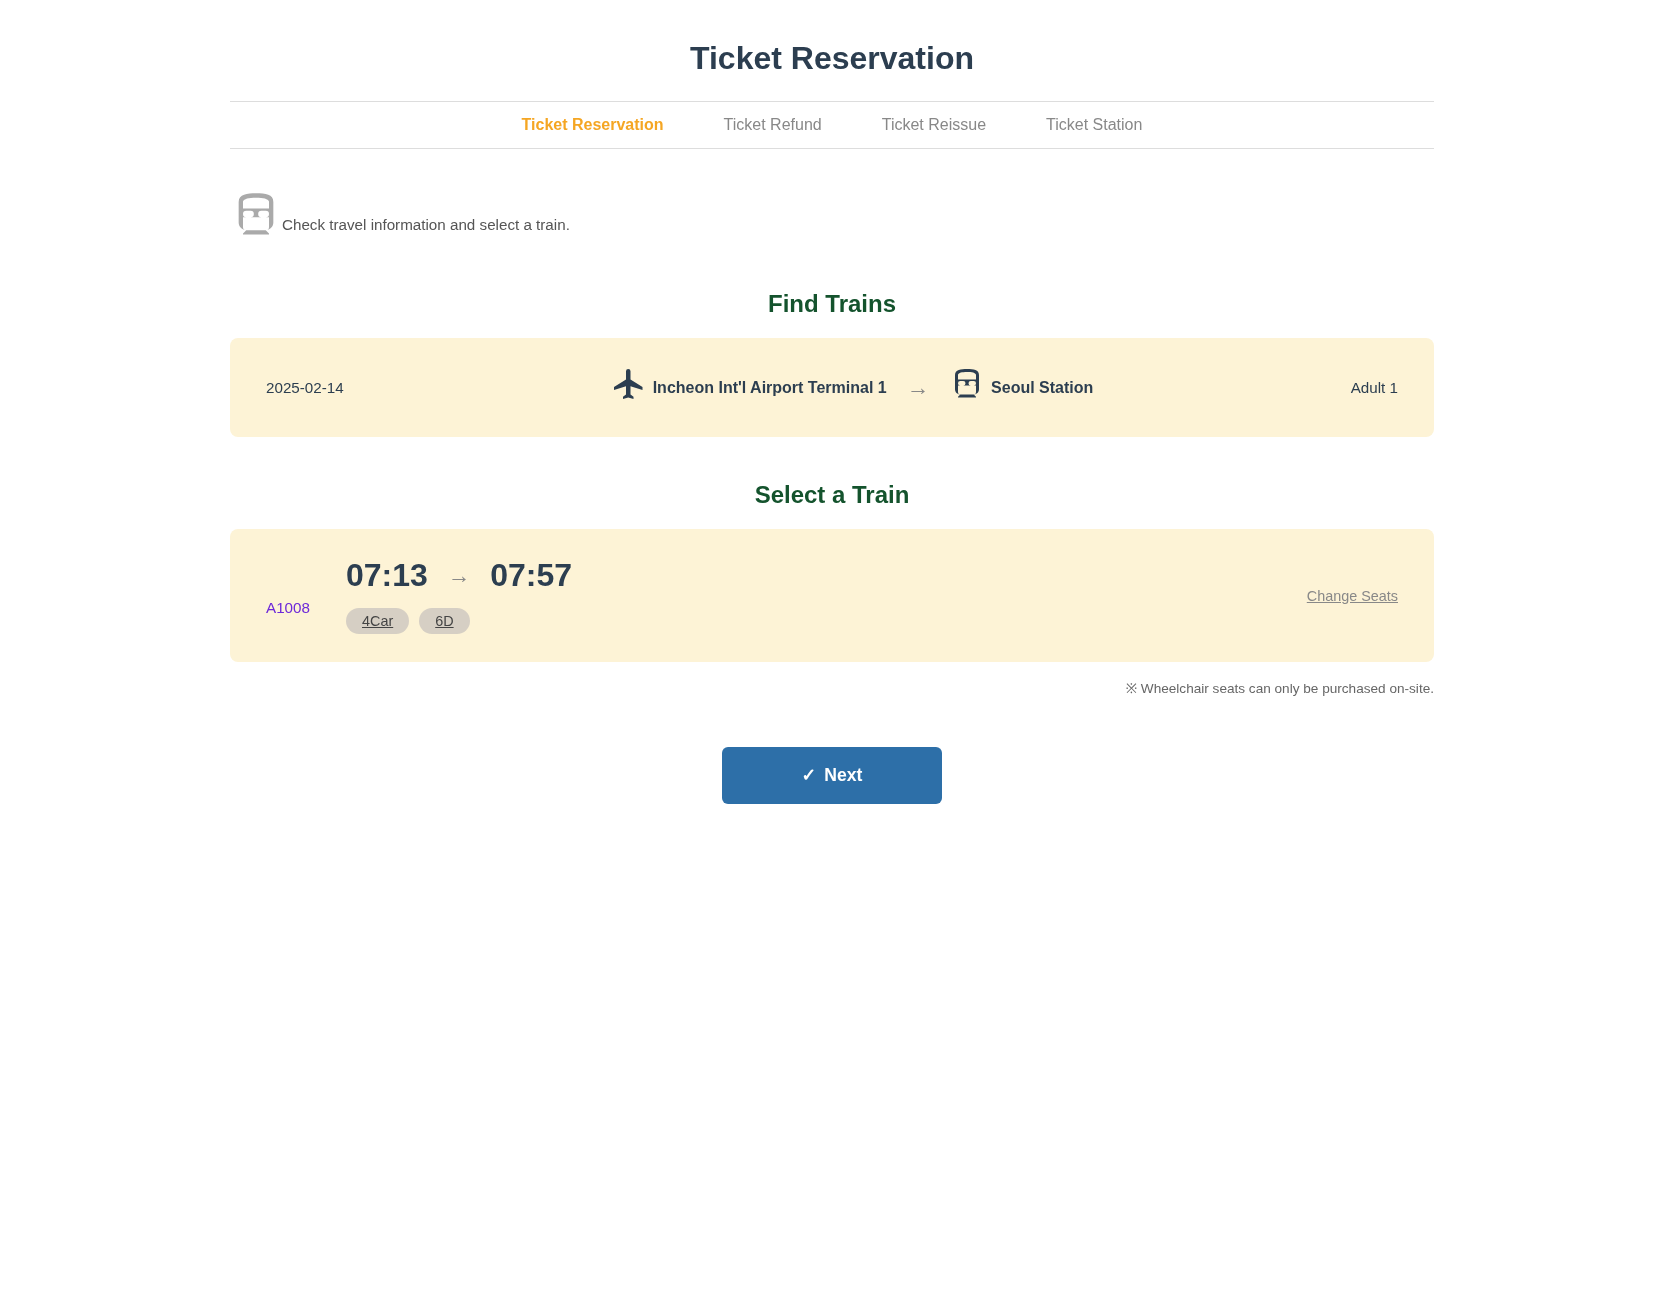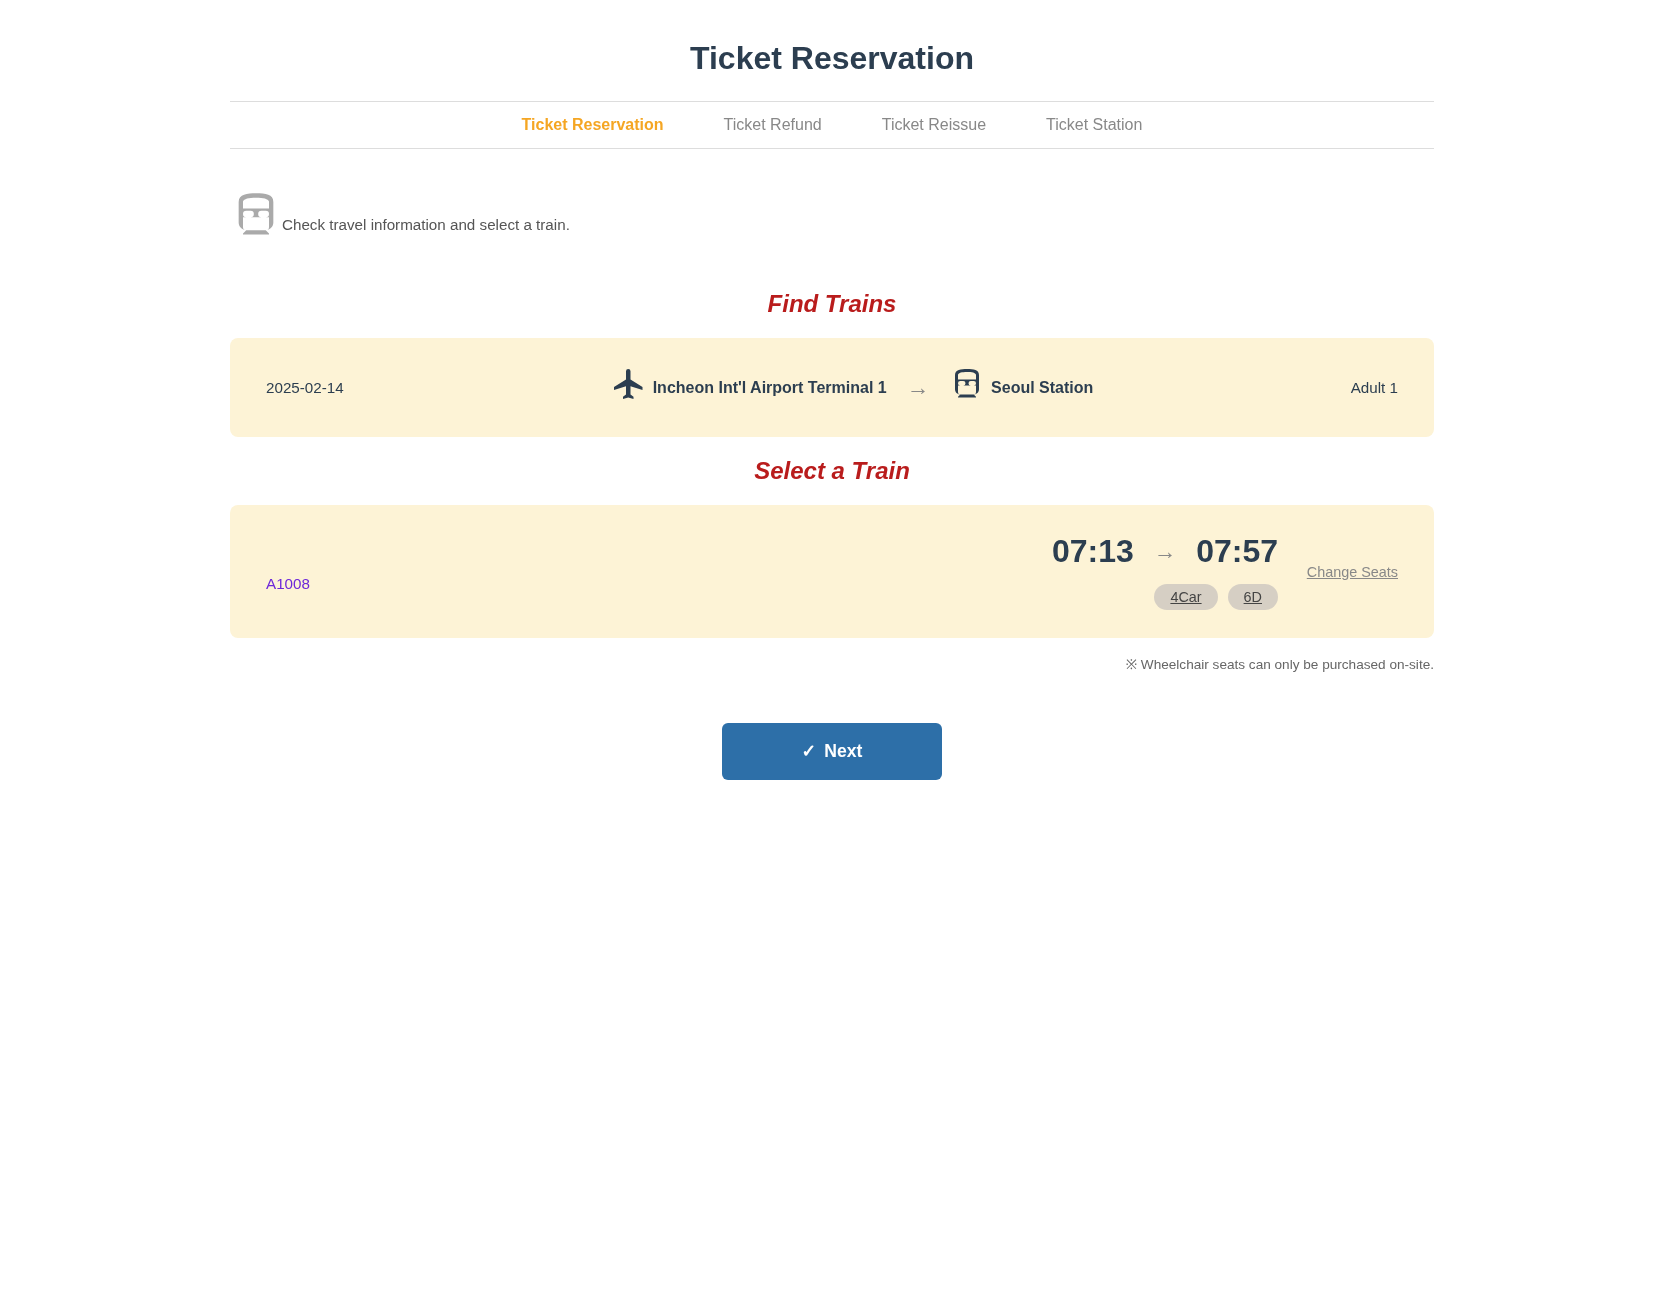--- a/index.html
+++ b/index.html
@@ -54,33 +54,32 @@
       color: #aaa;
       margin-bottom: 10px;
     }
     .info-text {
       color: #555;
       font-size: 0.95rem;
     }
     .section-title {
       font-size: 1.5rem;
       font-weight: 600;
-      color: #b91c1c;
+      color: #14532d;
       text-align: center;
       margin-bottom: 20px;
-      font-style: italic;
     }
     .travel-card {
       background: #fdf3d6;
       border-radius: 8px;
       padding: 28px 36px;
       display: flex;
       align-items: center;
       justify-content: flex-start;
-      margin-bottom: 20px;
+      margin-bottom: 44px;
       width: 100%;
     }
     .travel-date {
       font-size: 0.95rem;
       color: #2c3e50;
       min-width: 120px;
     }
     .travel-route {
       display: flex;
       align-items: center;
@@ -126,21 +125,21 @@
     }
     .train-number {
       font-size: 0.95rem;
       color: #6d28d9;
       min-width: 80px;
       margin-top: 24px;
     }
     .train-times {
       display: flex;
       flex-direction: column;
-      align-items: flex-end;
+      align-items: flex-start;
       flex: 1;
     }
     .times-row {
       display: flex;
       align-items: center;
       gap: 20px;
       margin-bottom: 14px;
     }
     .time {
       font-size: 2rem;

